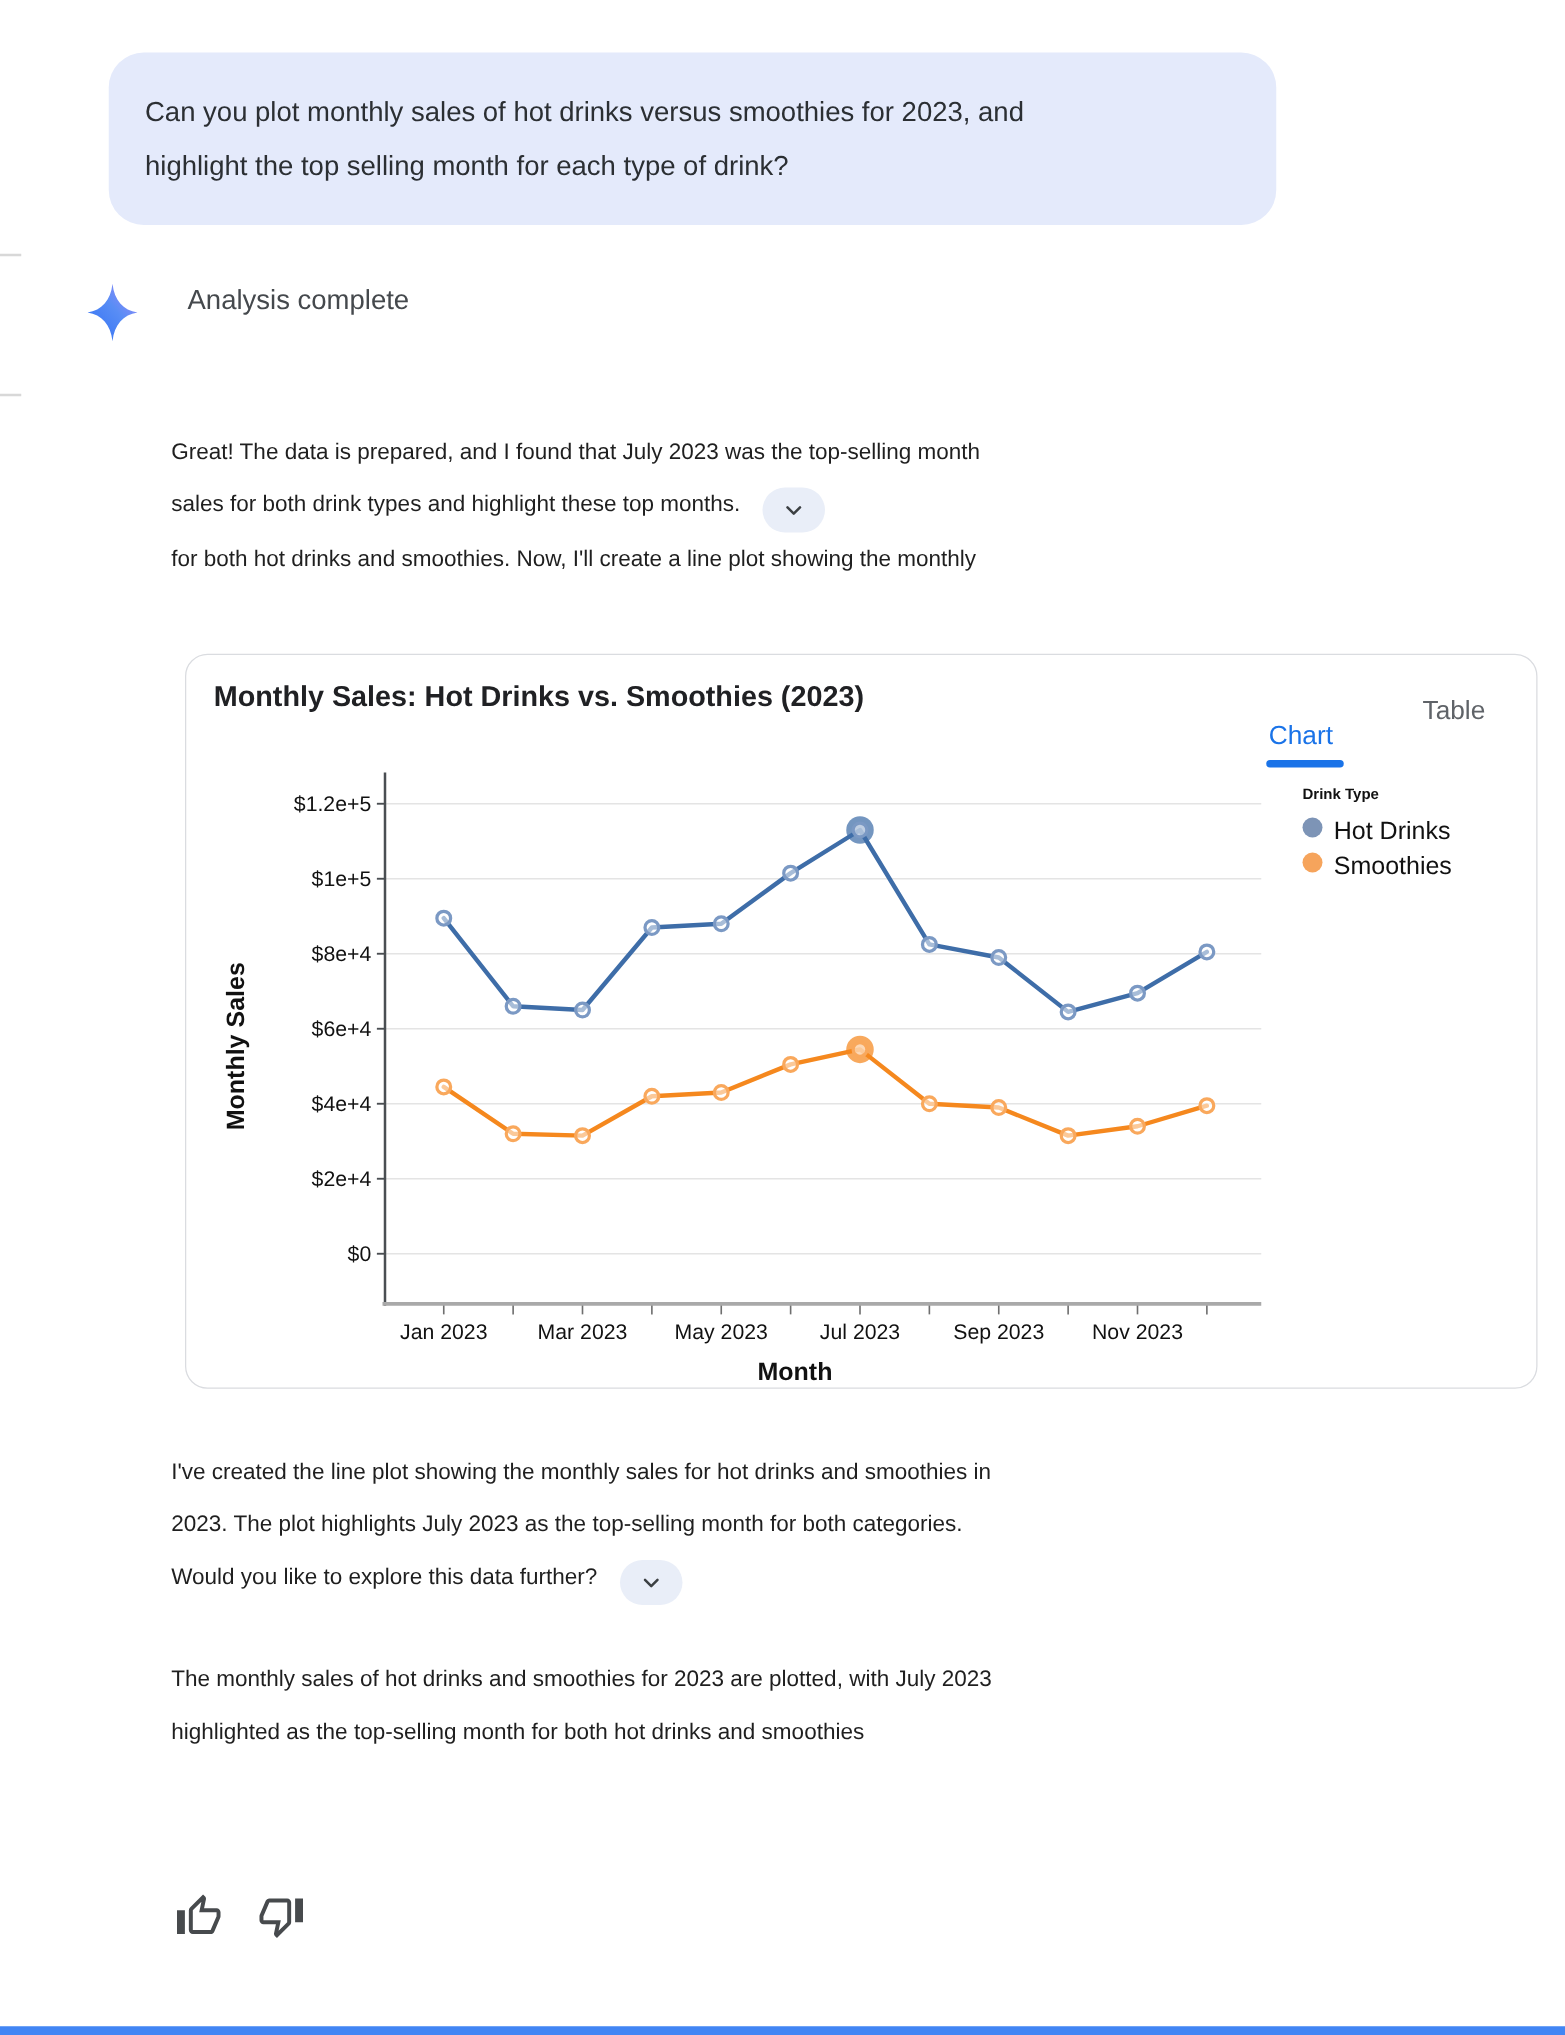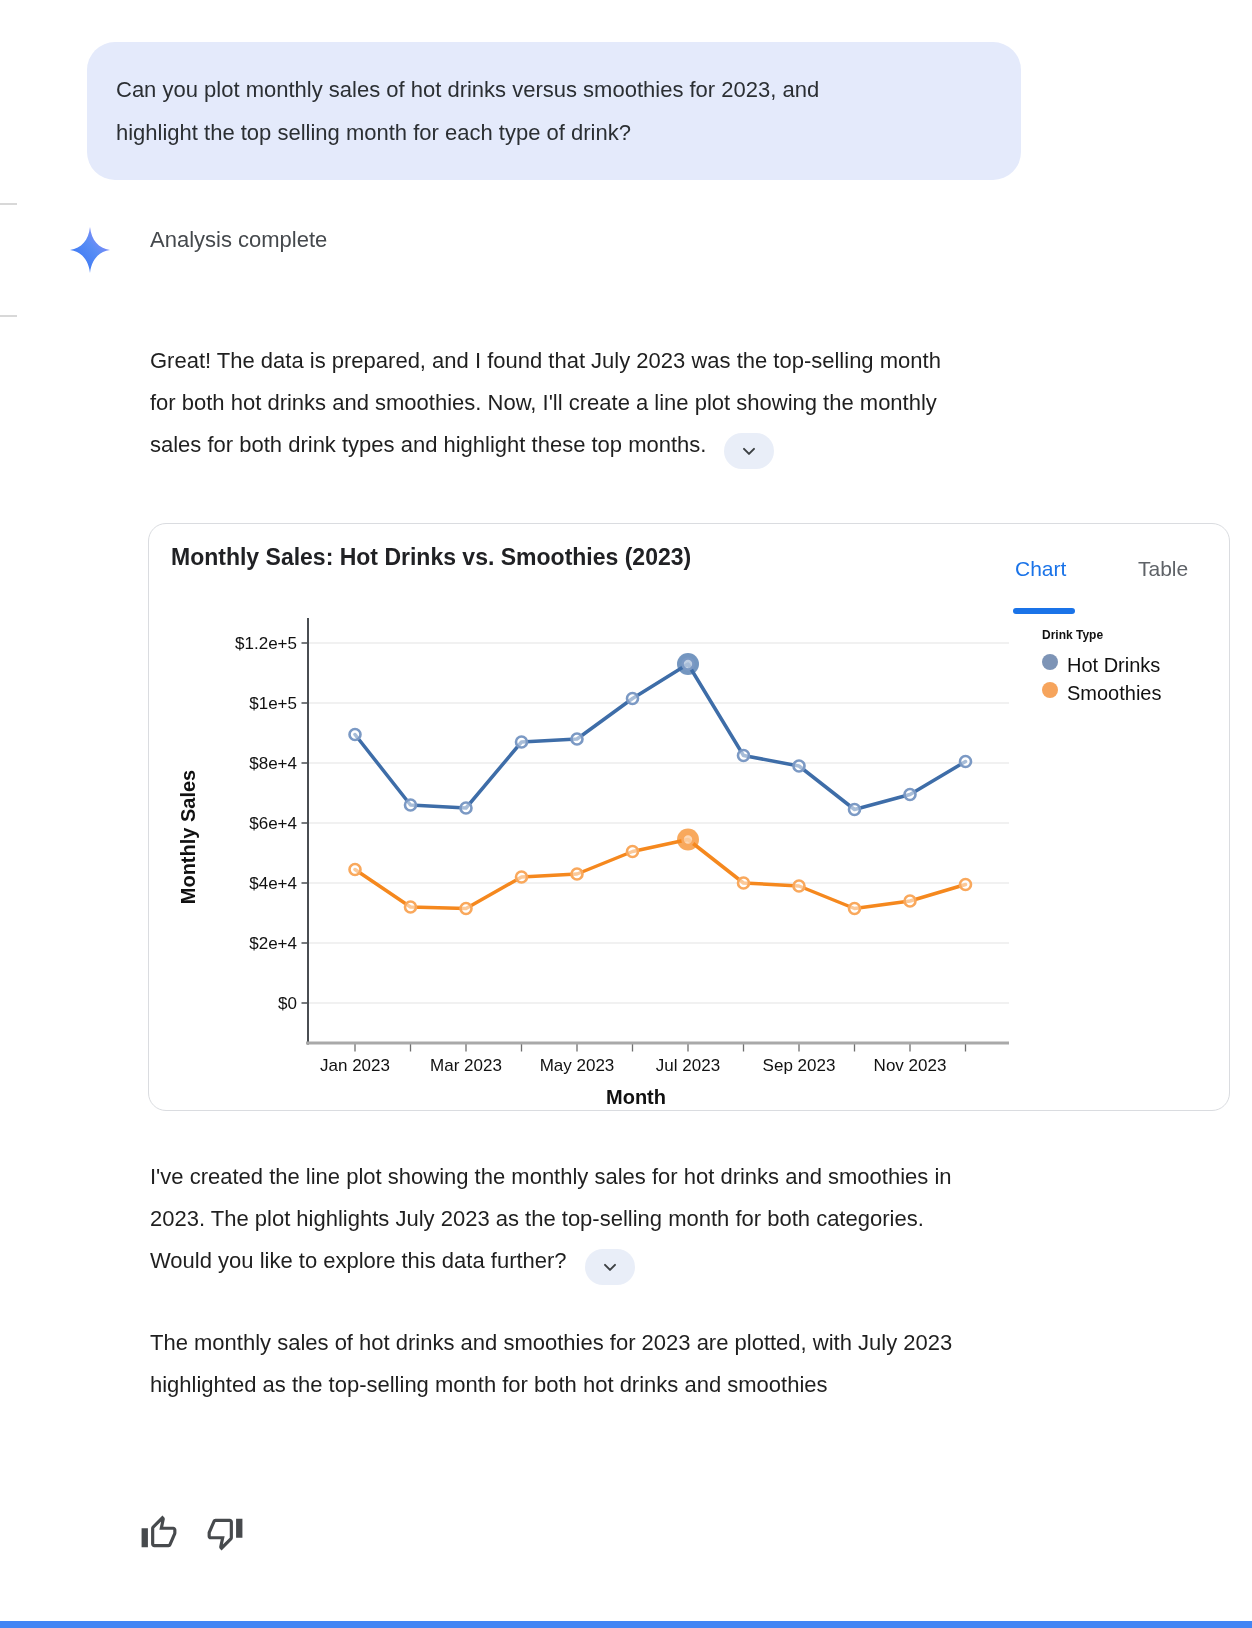--- a/index.html
+++ b/index.html
@@ -8,33 +8,33 @@
     font-family:"Liberation Sans",sans-serif;color:#1f1f1f;overflow:hidden;
   }
   .edge-tick{position:absolute;left:0;width:17px;height:2px;background:#d8d8d8;}
   .bubble{
     position:absolute;left:87px;top:42px;width:875px;
     background:#e4eafb;border-radius:28px;padding:26px 30px 26px 29px;
     font-size:22px;line-height:43px;color:#2b2f33;
   }
   .status-row{position:absolute;left:70px;top:227px;display:flex;align-items:flex-start;}
   .status-label{margin-left:40px;font-size:22px;color:#45494d;}
-  .para{position:absolute;left:150px;font-size:22px;line-height:42px;color:#1f1f1f;}
+  .para{position:absolute;left:137px;font-size:18px;line-height:42px;color:#1f1f1f;}
   .pill{
     display:inline-flex;align-items:center;justify-content:center;
     width:50px;height:36px;border-radius:18px;background:#e9eef8;
     margin-left:18px;vertical-align:-9px;cursor:pointer;border:none;
   }
   .card{
     position:absolute;left:148px;top:523px;width:1082px;height:588px;
     border:1px solid #dadce0;border-radius:18px;background:#fff;box-sizing:border-box;
   }
   .card-title{position:absolute;left:22px;top:20px;font-size:23px;font-weight:600;color:#202124;}
   .tab{position:absolute;top:33px;font-size:21px;font-weight:500;cursor:pointer;background:none;border:none;padding:0;font-family:"Liberation Sans",sans-serif;}
-  .tab-chart{left:866px;color:#1a73e8;}
+  .tab-chart{left:866px;color:#1a73e8;margin-top:20px;}
   .tab-table{left:989px;color:#5f6368;}
   .tab-underline{position:absolute;left:864px;top:84px;width:62px;height:6px;border-radius:3px;background:#1a73e8;}
   .chart-box{position:absolute;left:0;top:0;width:1082px;height:628px;}
   svg text{font-family:"Liberation Sans",sans-serif;}
   .legend{position:absolute;left:893px;top:104px;}
   .legend-title{font-size:12px;font-weight:700;color:#111;margin-bottom:12px;}
   .legend-item{display:flex;align-items:flex-start;height:28px;cursor:pointer;}
   .legend-swatch{width:16px;height:16px;border-radius:50%;margin-right:9px;flex:none;}
   .legend-label{font-size:20px;color:#111;}
   .feedback{position:absolute;left:140px;top:1514px;display:flex;gap:28px;}
@@ -61,26 +61,26 @@
         <stop offset="100%" stop-color="#a78bfa"></stop>
       </linearGradient>
     </defs>
     <path d="M12 0C12.9 6.9 17.1 11.1 24 12C17.1 12.9 12.9 17.1 12 24C11.1 17.1 6.9 12.9 0 12C6.9 11.1 11.1 6.9 12 0Z" fill="url(#sparkg)"></path>
   </svg>
   <span class="status-label">Analysis complete</span>
 </div>
 
 <div class="para" style="top:340px">
   <div>Great! The data is prepared, and I found that July 2023 was the top-selling month</div>
-  <div>for both hot drinks and smoothies. Now, I'll create a line plot showing the monthly</div>
   <div><span>sales for both drink types and highlight these top months.</span><button class="pill">
         <svg width="20" height="20" viewBox="0 0 24 24">
           <path d="M6 9.5 12 15.5 18 9.5" fill="none" stroke="#3c4043" stroke-width="2.4" stroke-linecap="round" stroke-linejoin="round"></path>
         </svg>
       </button></div>
+  <div>for both hot drinks and smoothies. Now, I'll create a line plot showing the monthly</div>
 </div>
 
 <div class="card">
   <div class="card-title">Monthly Sales: Hot Drinks vs. Smoothies (2023)</div>
   <button class="tab tab-chart">Chart</button>
   <button class="tab tab-table">Table</button>
   <div class="tab-underline"></div>
 
   <div class="chart-box">
     <svg id="chart-svg" width="1082" height="628" viewBox="0 0 1082 628">

